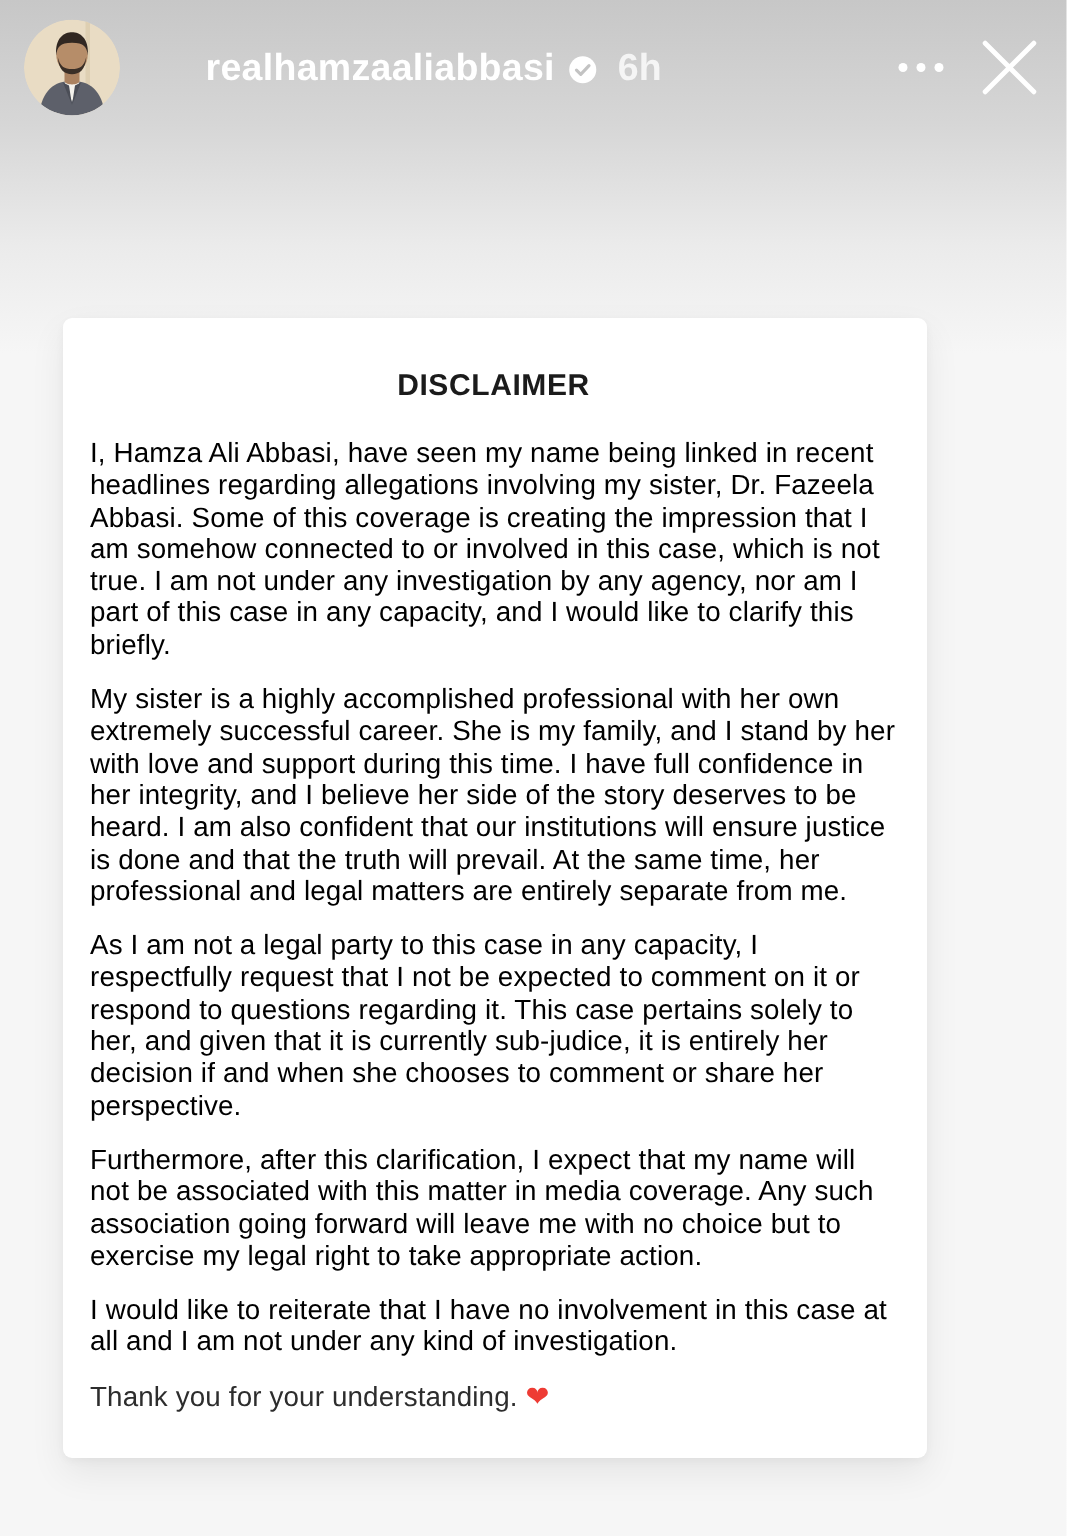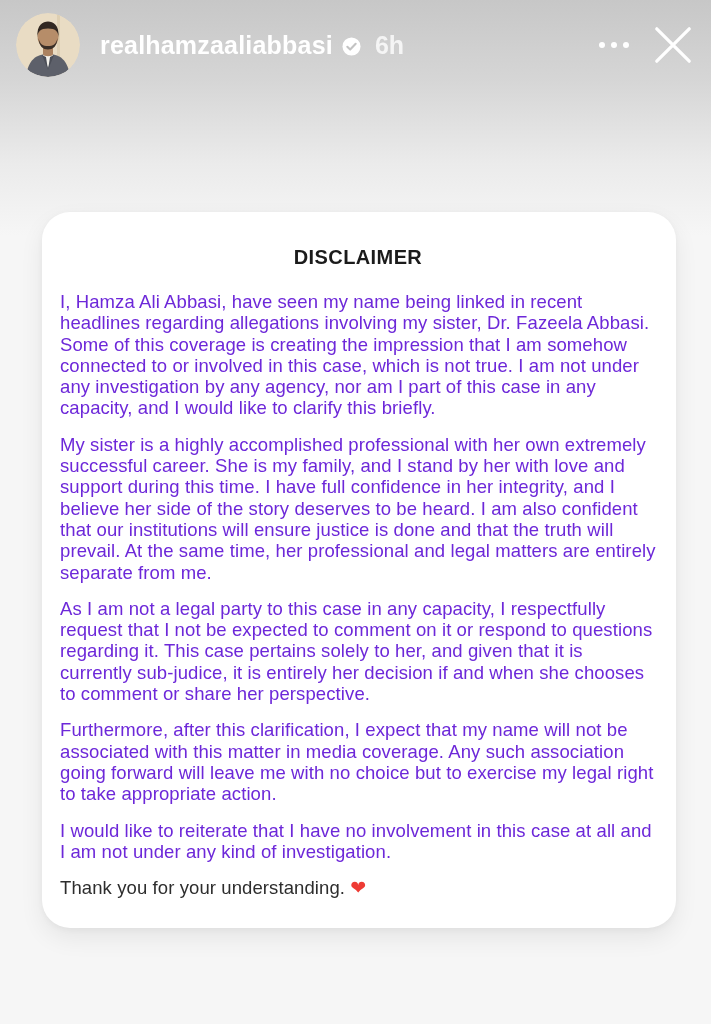--- a/index.html
+++ b/index.html
@@ -18,46 +18,46 @@
     padding:8px 14px 0 16px;
     z-index:2;
   }
   .avatar {
     width:64px; height:64px; border-radius:50%;
     overflow:hidden; flex:0 0 auto; cursor:pointer;
   }
   .user-info { display:flex; align-items:center; gap:9px; margin-left:20px; }
   .username {
     color:#ffffff; font-size:25px; font-weight:600; letter-spacing:0.2px;
-    cursor:pointer; white-space:nowrap;
+    cursor:pointer; white-space:nowrap;margin-left:37px;
   }
   .verified { width:19px; height:19px; display:block; margin-top:2px; }
   .timestamp { color:rgba(255,255,255,0.78); font-size:25px; font-weight:700; margin-left:5px; }
 
   .header-actions { margin-left:auto; display:flex; align-items:center; gap:14px; }
   .more-button { display:flex; gap:6px; padding:14px 6px; cursor:pointer; }
   .more-button i { width:6px; height:6px; border-radius:50%; background:#ffffff; display:block; }
   .close-button { width:48px; height:48px; padding:3px; cursor:pointer; }
   .close-button svg { width:100%; height:100%; display:block; }
 
   
   .card {
-    position:absolute; left:42px; top:212px; width:634px;
-    background:#ffffff; border-radius:28px;
+    position:absolute; left:42px; top:212px; width:576px;
+    background:#ffffff; border-radius:6px;
     padding:34px 20px 30px 18px;
     box-shadow:0 10px 24px rgba(0,0,0,0.07), 0 2px 6px rgba(0,0,0,0.04);
   }
   .card-title {
     text-align:center; font-size:20px; font-weight:700; color:#1b1b1b;
     letter-spacing:0.4px; margin:0 0 22px;
   }
   .card p {
     margin:0 0 15px;
     font-size:18.5px; line-height:21.3px;
-    color:#6d28d9; letter-spacing:0.1px;
+    color:#000000; letter-spacing:0.1px;
   }
   .closing { font-size:18.5px; line-height:21.3px; color:#2d2d2d; letter-spacing:0.1px; }
   .heart { color:#ee3b34; font-size:19px; }
 </style>
 </head>
 <body>
 
 <div class="story-header">
 
   <div class="avatar">

